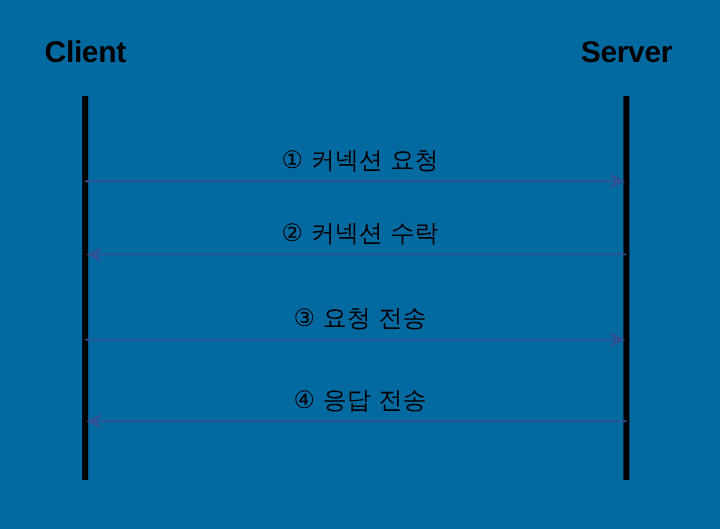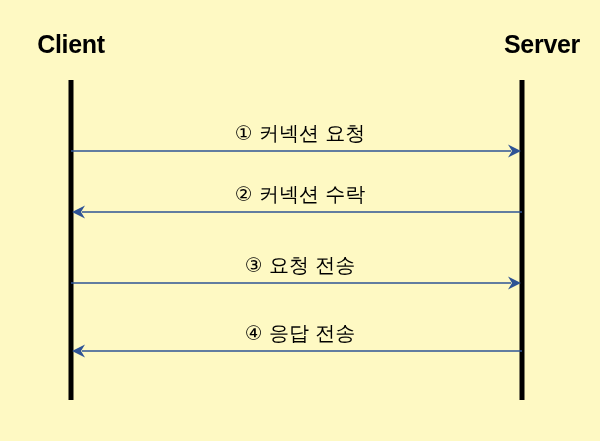--- a/index.html
+++ b/index.html
@@ -8,21 +8,21 @@
     padding: 0;
     background: #ffffff;
   }
   body {
     font-family: "Liberation Sans", "DejaVu Sans", sans-serif;
   }
   #canvas {
     position: relative;
     width: 600px;
     height: 441px;
-    background: #fef9c3;
+    background: #0369a1;
     overflow: hidden;
   }
 
   
   .actor-label {
     position: absolute;
     font-family: "Liberation Sans", "DejaVu Sans", sans-serif;
     font-size: 25px;
     font-weight: 600;
     color: #000000;
@@ -73,21 +73,21 @@
     display: block;
   }
 </style>
 </head>
 <body>
 
 <div id="canvas">
 
   <div class="actor-label" id="actor-client-label" style="left: 71px;">Client</div>
 
-  <div class="actor-label" id="actor-server-label" style="left: 522px; margin-left: 20px;">Server</div>
+  <div class="actor-label" id="actor-server-label" style="left: 522px;">Server</div>
 
   <div class="lifeline" id="lifeline-client" style="left: 71px; top: 80px; height: 320px;"></div>
 
   <div class="lifeline" id="lifeline-server" style="left: 522px; top: 80px; height: 320px;"></div>
 
   <div id="messages-layer">
       <div class="message" style="top: 151px;">
         <div class="message-label">① 커넥션 요청</div>
         <svg class="message-arrow" width="600" height="22" viewBox="0 0 600 22">
           <line x1="71" y1="11" x2="511" y2="11" stroke="#2e5395" stroke-width="1.6"></line>

